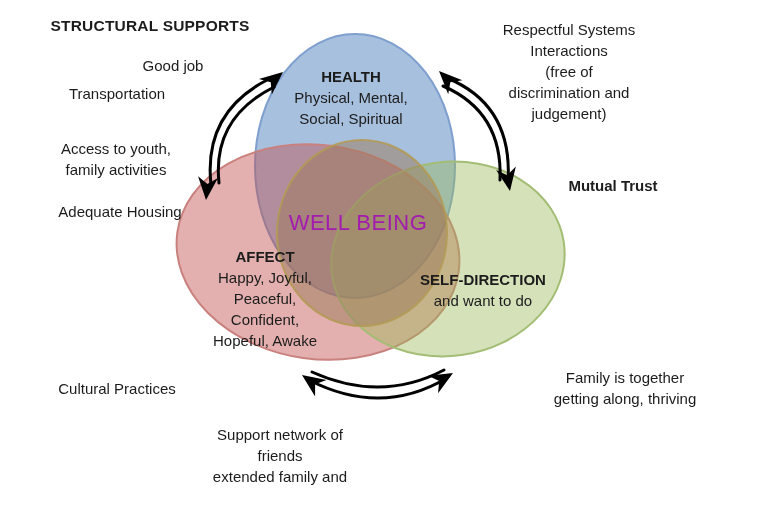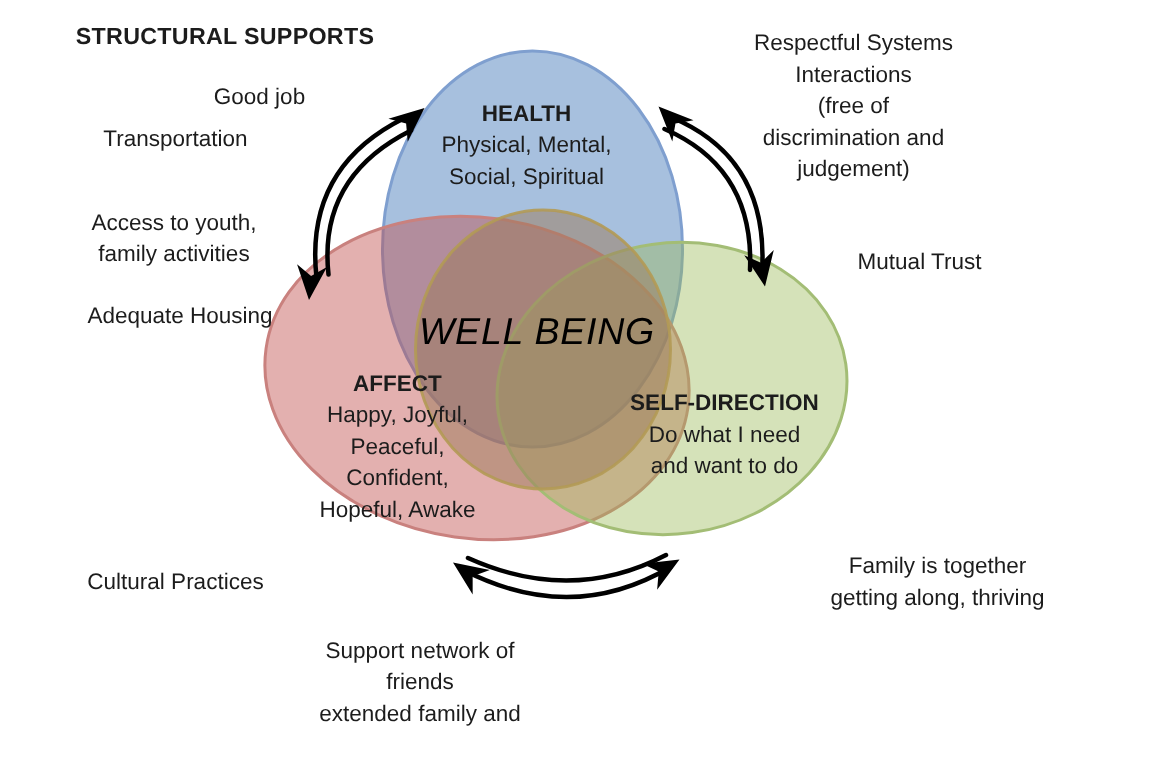--- a/index.html
+++ b/index.html
@@ -17,24 +17,23 @@
     transform:translate(-50%,-50%);
     text-align:center;
     font-size:15px;
     line-height:21px;
     white-space:nowrap;
     color:#1c1c1c;
   }
   .bold{font-weight:bold;}
   .heading{font-size:15.5px;font-weight:bold;letter-spacing:.2px;}
   .wellbeing{
-    font-size:25px;
-    color:#000000;
+    font-size:22px;
+    color:#a21caf;
     letter-spacing:.5px;
-    font-style:italic;
   }
   .arc{fill:none;stroke:currentColor;stroke-width:3;stroke-linecap:round;}
   .head{fill:currentColor;stroke:none;}
 </style>
 </head>
 <body>
 
 <div class="stage">
 
   <svg class="venn-svg" viewBox="0 0 768 518">
@@ -85,21 +84,21 @@
     <div>extended family and</div>
   </div>
 
   <div class="label" style="left:569px;top:71px;">
     <div>Respectful Systems</div>
     <div>Interactions</div>
     <div>(free of</div>
     <div>discrimination and</div>
     <div>judgement)</div>
   </div>
-  <div class="label" style="left:613px;top:175px;">Mutual Trust</div>
+  <div class="label" style="left:613px;top:185px;font-weight:bold;">Mutual Trust</div>
   <div class="label" style="left:625px;top:388px;">
     <div>Family is together</div>
     <div>getting along, thriving</div>
   </div>
 
   <div class="label" style="left:351px;top:97px;">
     <div class="bold">HEALTH</div>
     <div>Physical, Mental,</div>
     <div>Social, Spiritual</div>
   </div>
@@ -107,19 +106,18 @@
   <div class="label" style="left:265px;top:298px;">
     <div class="bold">AFFECT</div>
     <div>Happy, Joyful,</div>
     <div>Peaceful,</div>
     <div>Confident,</div>
     <div>Hopeful, Awake</div>
   </div>
 
   <div class="label" style="left:483px;top:290px;">
     <div class="bold">SELF-DIRECTION</div>
-    <div>Do what I need</div>
     <div>and want to do</div>
   </div>
 
   <div class="label wellbeing" style="left:358px;top:222px;">WELL BEING</div>
 
 </div>
 
 </body></html>

